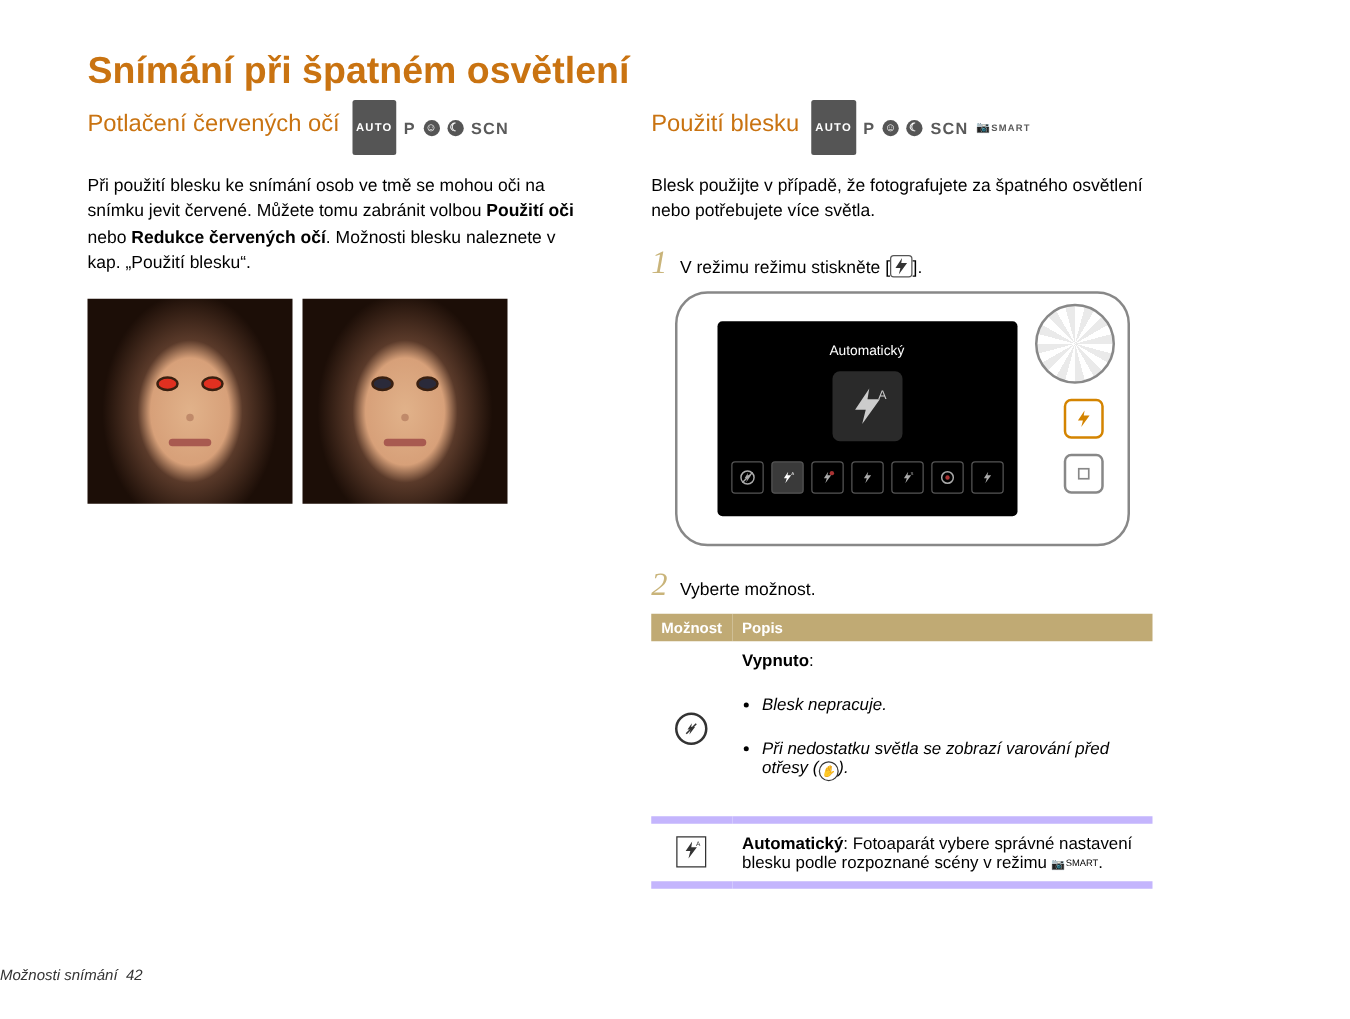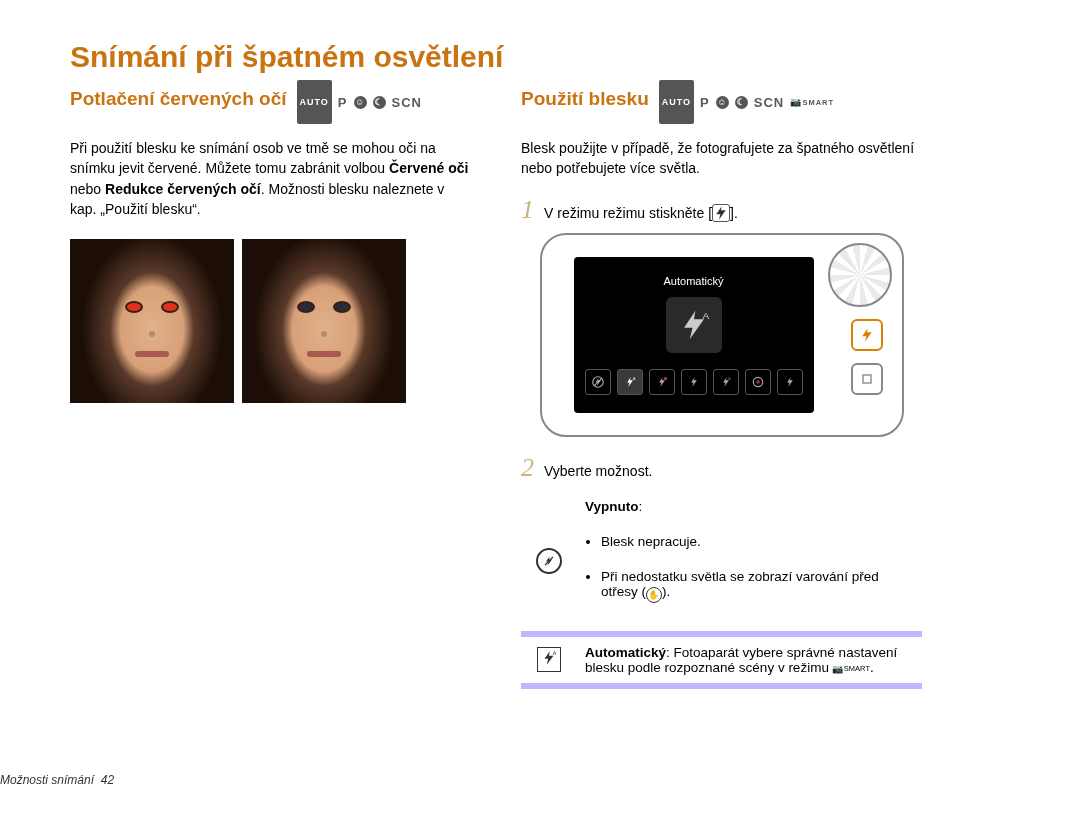--- a/index.html
+++ b/index.html
@@ -37,21 +37,21 @@
   }
   .section-heading {
     display: flex;
     align-items: baseline;
     gap: 10px;
     margin-bottom: 8px;
   }
   .section-heading h2 {
     color: #c97311;
     font-size: 19px;
-    font-weight: bold;
+    font-weight: normal;
     margin: 0;
   }
   .mode-icons {
     font-size: 13px;
     font-weight: bold;
     color: #5a5a5a;
     letter-spacing: 1px;
     display: inline-flex;
     align-items: center;
     gap: 6px;
@@ -274,21 +274,21 @@
   .smart-auto-icon {
     display: inline-block;
     border: 1px solid #333;
     padding: 1px 2px;
     line-height: 1;
   }
   ul.tight {
     margin: 4px 0 0 0;
     padding-left: 16px;
   }
-  ul.tight li { margin: 20px 0; }
+  ul.tight li { margin: 20px 0; font-style: italic; }
   .hand-icon {
     display: inline-flex;
     width: 14px;
     height: 14px;
     border: 1.5px solid #333;
     border-radius: 50%;
     align-items: center;
     justify-content: center;
     font-size: 9px;
     vertical-align: -2px;
@@ -318,21 +318,21 @@
         <h2>Potlačení červených očí</h2>
         <span class="mode-icons">
           <span class="mode-auto">AUTO</span>
           <span>P</span>
           <span class="mode-moon">☺</span>
           <span class="mode-moon">☾</span>
           <span>SCN</span>
         </span>
       </div>
       <p class="body-text">
-        <span>Při použití blesku ke snímání osob ve tmě se mohou oči na snímku jevit červené. Můžete tomu zabránit volbou </span><b>Červené oči</b><span> nebo </span><b>Redukce červených očí</b><span>. Možnosti blesku naleznete v kap. „Použití blesku“.</span>
+        <span>Při použití blesku ke snímání osob ve tmě se mohou oči na snímku jevit červené. Můžete tomu zabránit volbou </span><b>Použití oči</b><span> nebo </span><b>Redukce červených očí</b><span>. Možnosti blesku naleznete v kap. „Použití blesku“.</span>
       </p>
       <div class="photo-row">
         <div class="face face-red">
           <div class="nose"></div>
             <div class="mouth"></div>
         </div>
         <div class="face face-ok">
           <div class="nose"></div>
             <div class="mouth"></div>
         </div>
@@ -430,20 +430,24 @@
         </div>
       </div>
 
       <div class="step">
         <span class="num">2</span>
         <span class="txt">Vyberte možnost.</span>
       </div>
 
       <table class="opts">
         <tbody>
+            <tr>
+          <th>Možnost</th>
+          <th>Popis</th>
+        </tr>
         <tr>
           <td class="icon-cell">
             <span class="round-icon">
               <svg viewBox="0 0 24 24">
                     <path d="M13 3 L6 13 L11 13 L9 21 L18 9 L12 9 Z" fill="#333"></path>
                     <line x1="4" y1="20" x2="20" y2="4" stroke="#333" stroke-width="2.5"></line>
                   </svg>
             </span>
           </td>
           <td>

